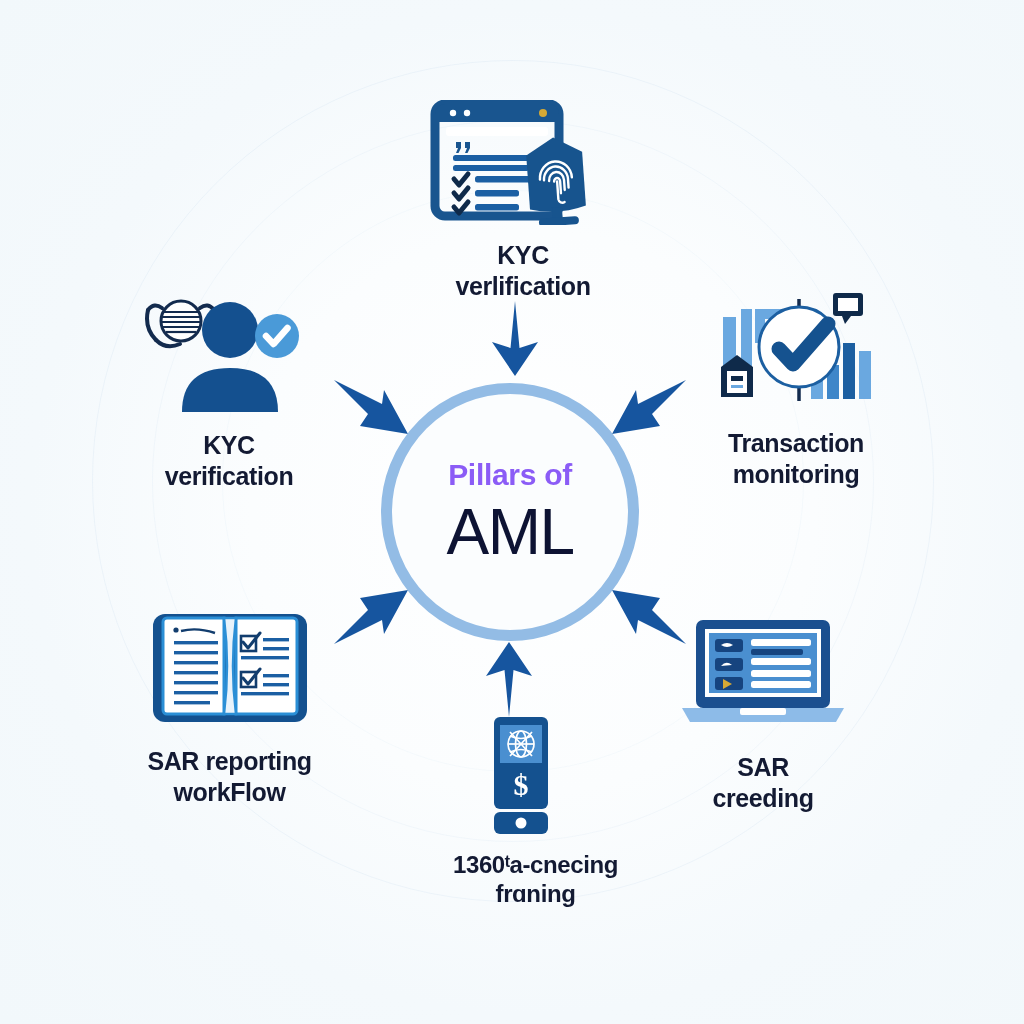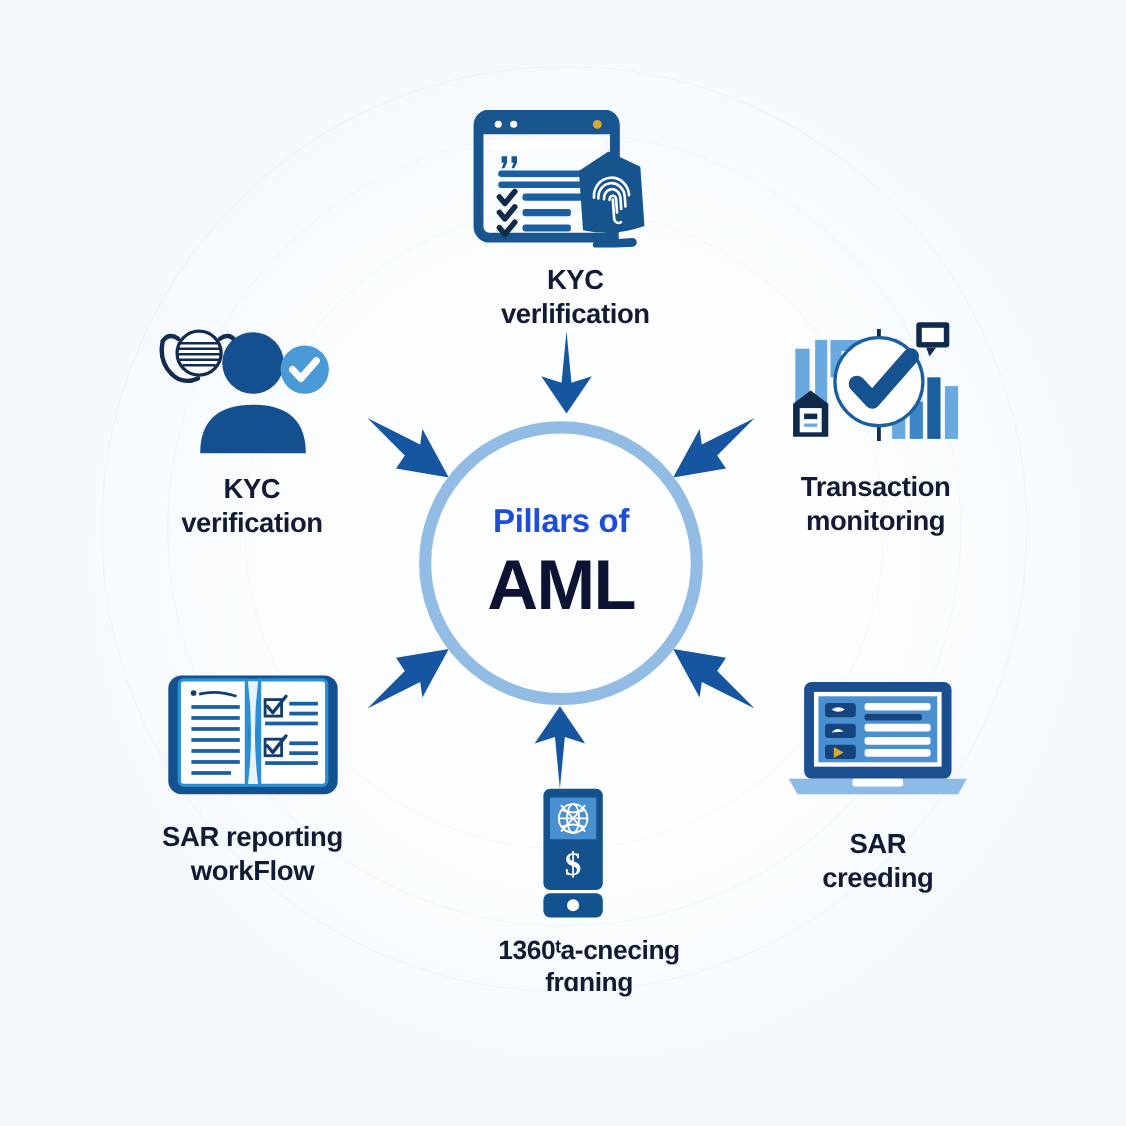--- a/index.html
+++ b/index.html
@@ -42,28 +42,28 @@
     background: #fbfdfe;
     box-sizing: border-box;
     display: flex;
     flex-direction: column;
     align-items: center;
     justify-content: center;
   }
   #hub .hub-top {
     font-size: 30px;
     font-weight: 700;
-    color: #1d4ed8;
+    color: #8b5cf6;
     letter-spacing: -0.3px;
     line-height: 1;
     margin-bottom: 10px;
   }
   #hub .hub-main {
     font-size: 64px;
-    font-weight: 700;
+    font-weight: 400;
     color: #0d1333;
     letter-spacing: -1.5px;
     line-height: 1;
   }
 
   
   .node {
     position: absolute;
     display: flex;
     flex-direction: column;
@@ -84,21 +84,21 @@
     color: #131a33;
     line-height: 1.22;
     letter-spacing: -0.4px;
     white-space: pre-line;
   }
   #node-top      { left: 427px; top: 92px;  width: 192px; }
   #node-top .icon-box { width: 192px; height: 140px; }
   #node-left     { left: 133px; top: 282px; width: 192px; }
   #node-right    { left: 700px; top: 280px; width: 192px; }
   #node-bot-left { left: 132px; top: 598px; width: 195px; justify-content: space-between; }
-  #node-bot-right{ left: 703px; top: 604px; width: 190px; }
+  #node-bot-right{ left: 668px; top: 604px; width: 190px; }
   #node-bottom   { left: 420px; top: 712px; width: 200px; }
   #node-bottom .icon-box { width: 200px; height: 130px; }
   #node-bottom .label { font-size: 24px; margin-left: 31px; }
 
   
   .arrow {
     position: absolute;
     pointer-events: none;
   }
 </style>

